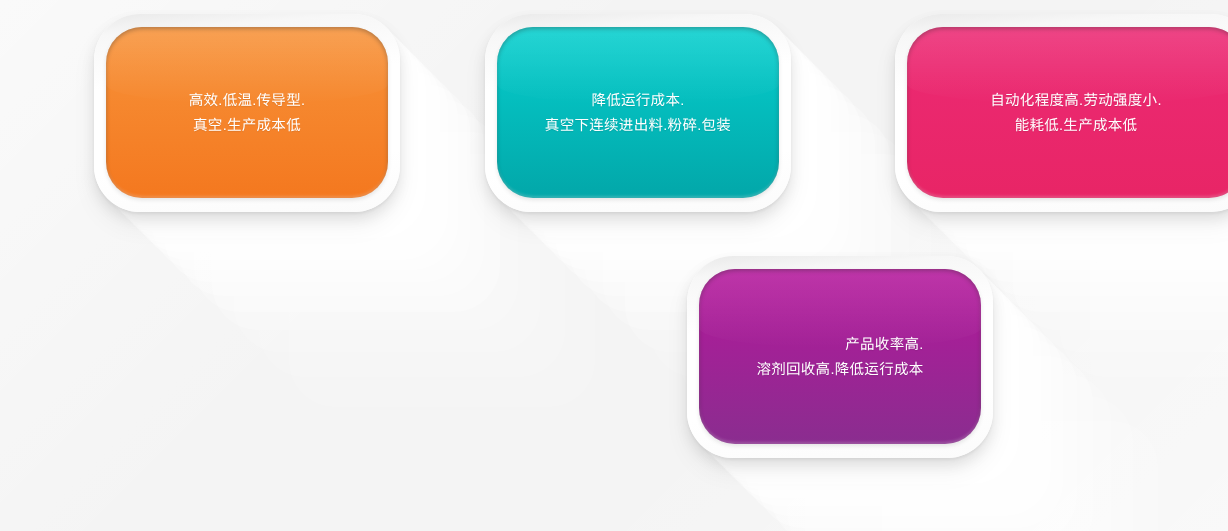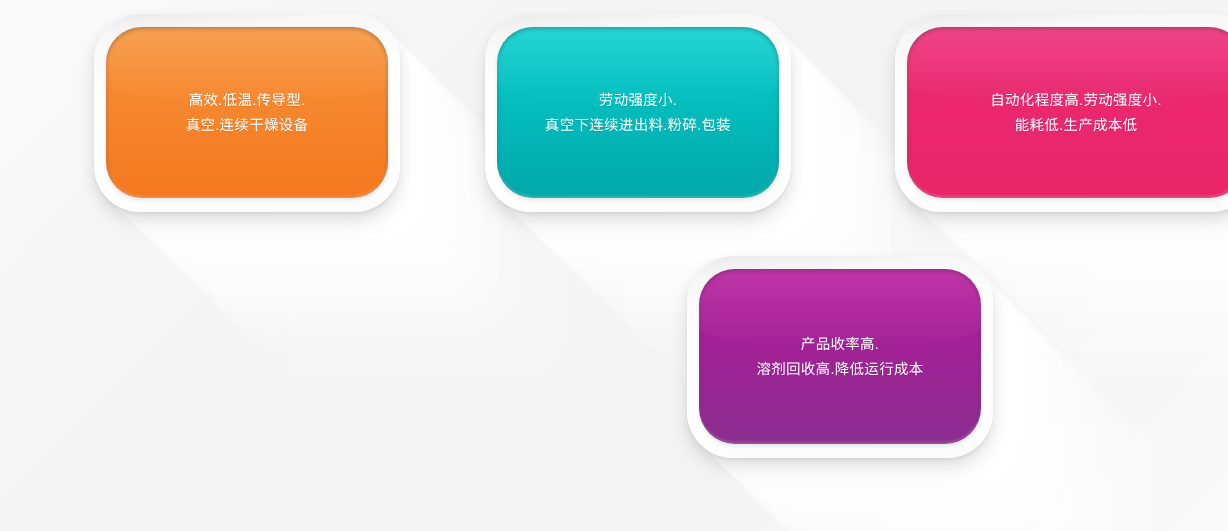--- a/index.html
+++ b/index.html
@@ -135,44 +135,44 @@
 <body style="background: rgb(244, 244, 244); width: 1228px; height: 531px;">
 
 <div id="stage" style="width: 1228px; height: 531px; background: rgb(244, 244, 244);">
   <div class="bg-sheen"></div>
 
 <div class="card" style="left: 94px; top: 14px; width: 306px; height: 198px;">
       <div class="longshadow"></div>
       <div class="frame">
         <div class="panel" style="background: linear-gradient(rgb(247, 147, 58) 0%, rgb(244, 120, 31) 100%);">
           <div class="card-text" style="color: rgb(255, 255, 255);">高效.低温.传导型.
-真空.连续干燥设备</div>
+真空.生产成本低</div>
         </div>
       </div>
     </div>
     <div class="card" style="left: 485px; top: 14px; width: 306px; height: 198px;">
       <div class="longshadow"></div>
       <div class="frame">
         <div class="panel" style="background: linear-gradient(rgb(6, 207, 206) 0%, rgb(2, 167, 169) 100%);">
-          <div class="card-text" style="color: rgb(255, 255, 255);">劳动强度小.
+          <div class="card-text" style="color: rgb(255, 255, 255);">降低运行成本.
 真空下连续进出料.粉碎.包装</div>
         </div>
       </div>
     </div>
     <div class="card" style="left: 895px; top: 14px; width: 362px; height: 198px;">
       <div class="longshadow"></div>
       <div class="frame">
         <div class="panel" style="background: linear-gradient(rgb(236, 42, 116) 0%, rgb(232, 37, 102) 100%);">
           <div class="card-text" style="color: rgb(255, 255, 255);">自动化程度高.劳动强度小.
 能耗低.生产成本低</div>
         </div>
       </div>
     </div>
     <div class="card" style="left: 687px; top: 256px; width: 306px; height: 202px;">
       <div class="longshadow"></div>
       <div class="frame">
         <div class="panel" style="background: linear-gradient(rgb(181, 24, 156) 0%, rgb(138, 45, 143) 100%);">
-          <div class="card-text" style="color: rgb(255, 255, 255);">产品收率高.
+          <div class="card-text" style="color: rgb(255, 255, 255); text-align: right;">产品收率高.
 溶剂回收高.降低运行成本</div>
         </div>
       </div>
     </div>
   </div>
 
 </body></html>

